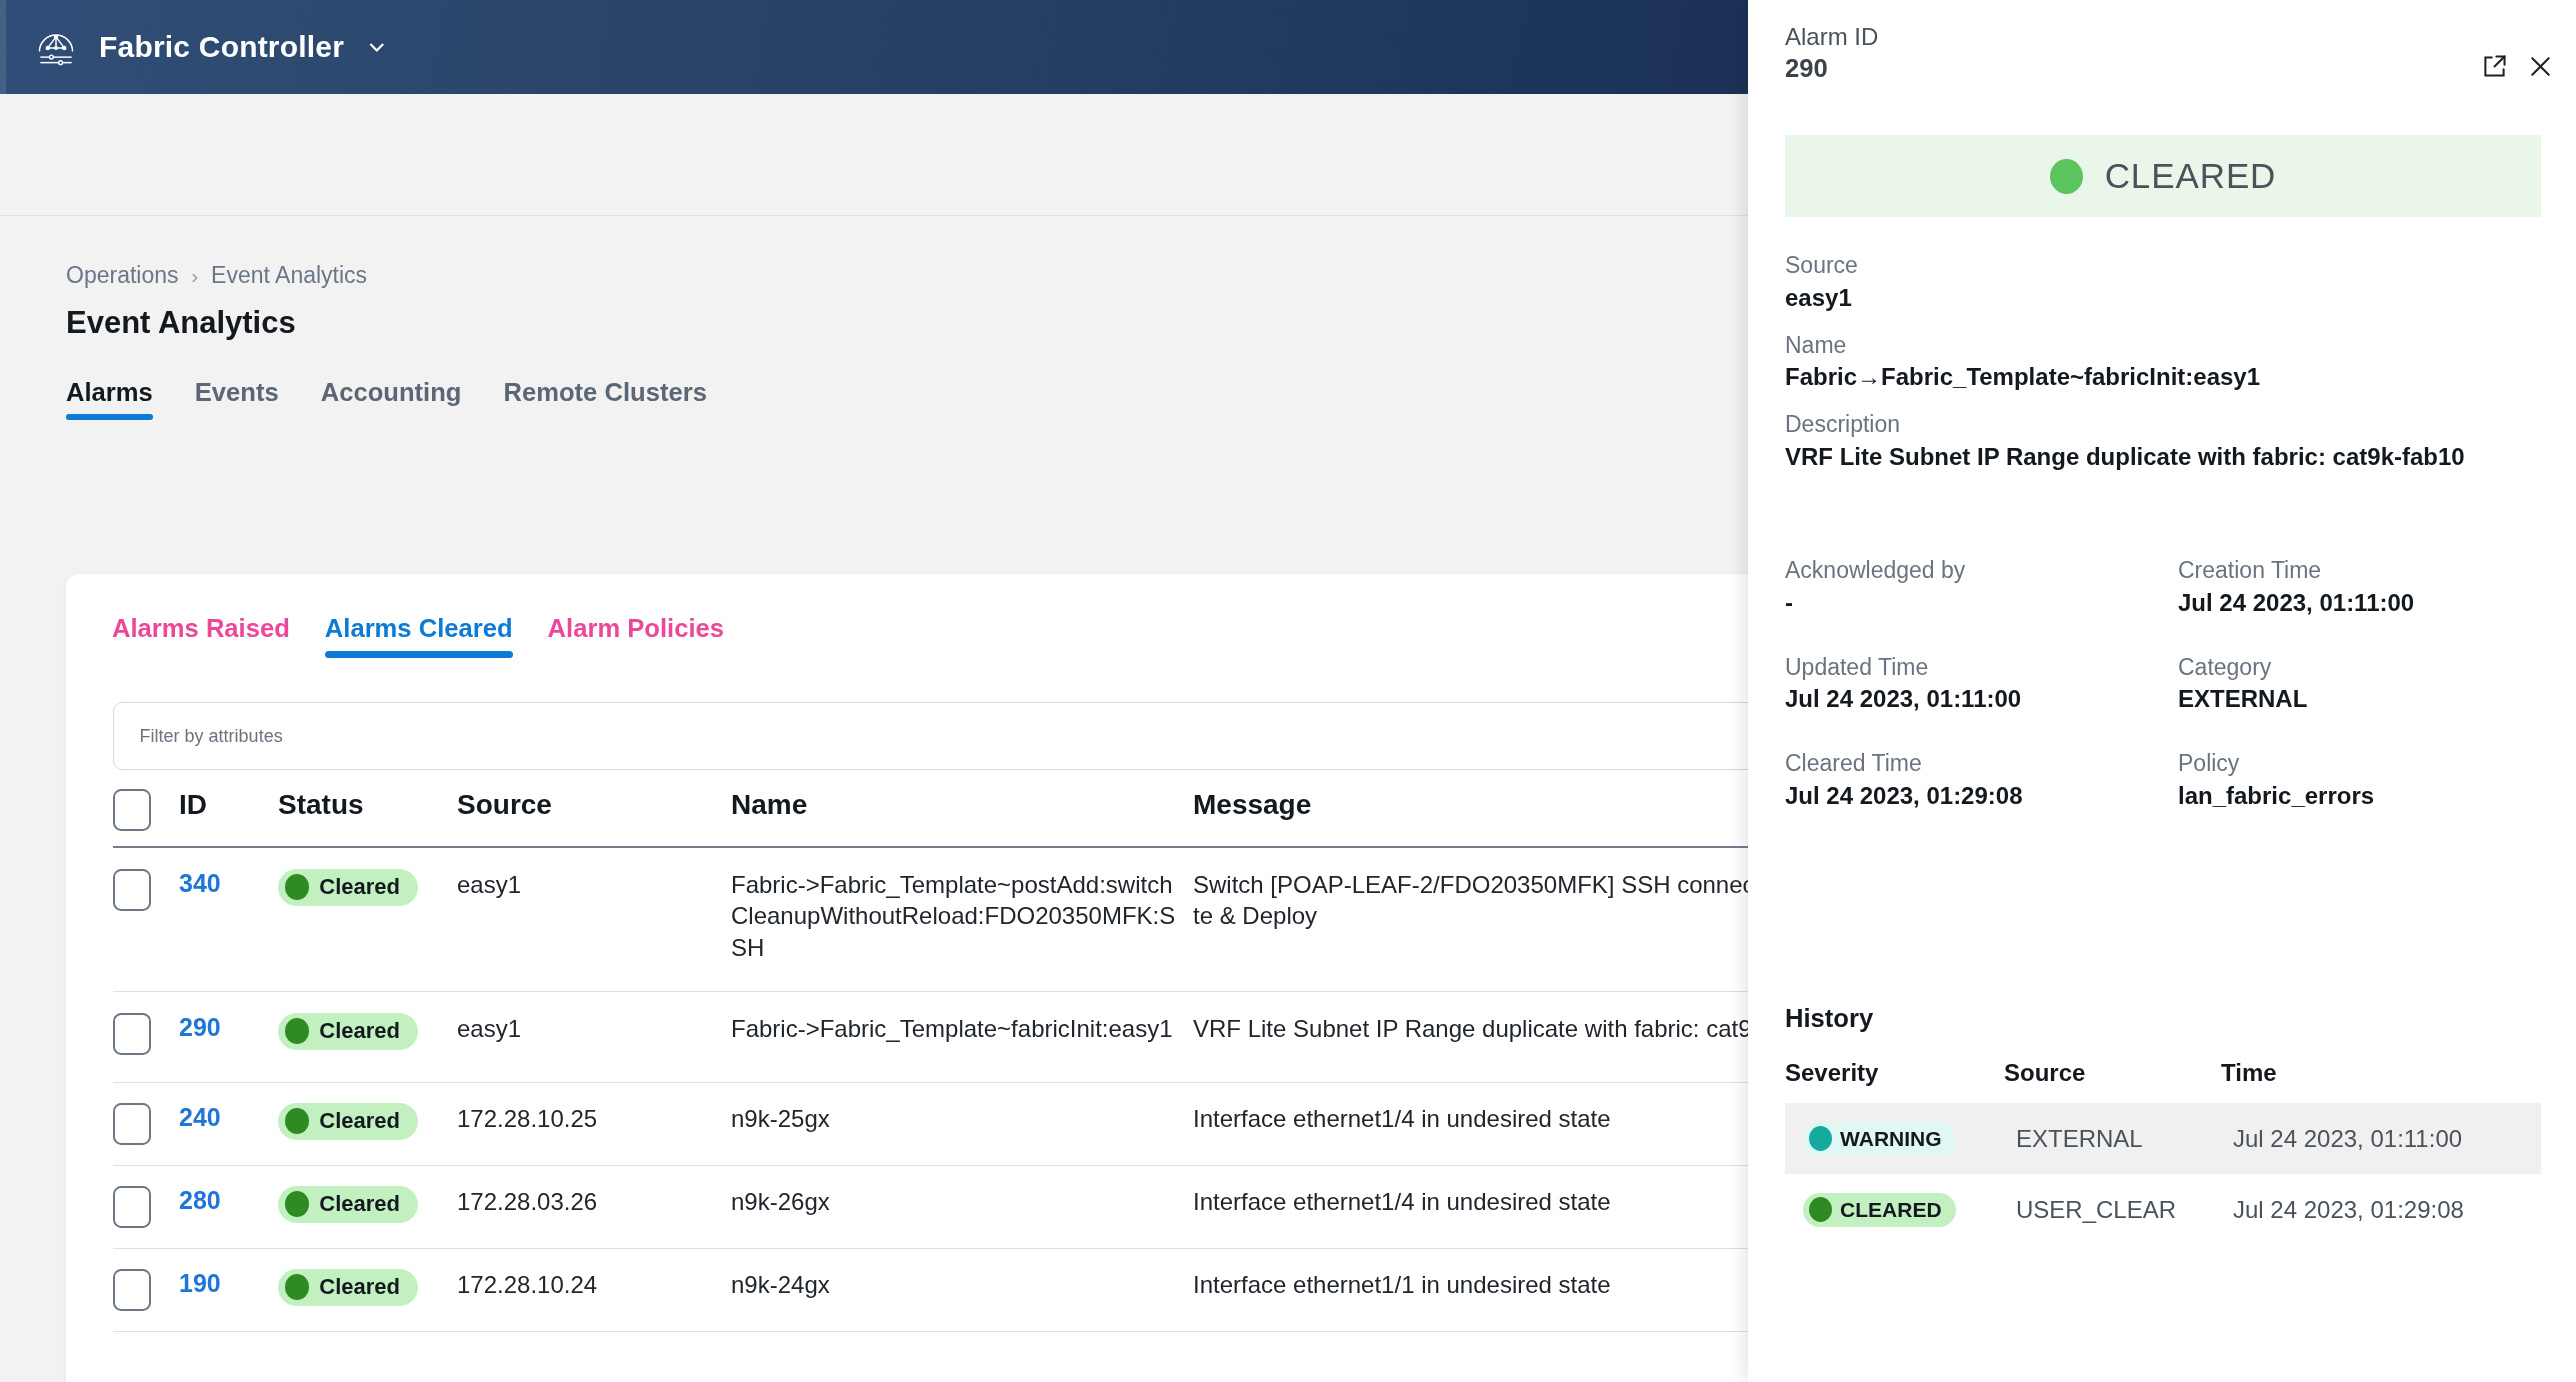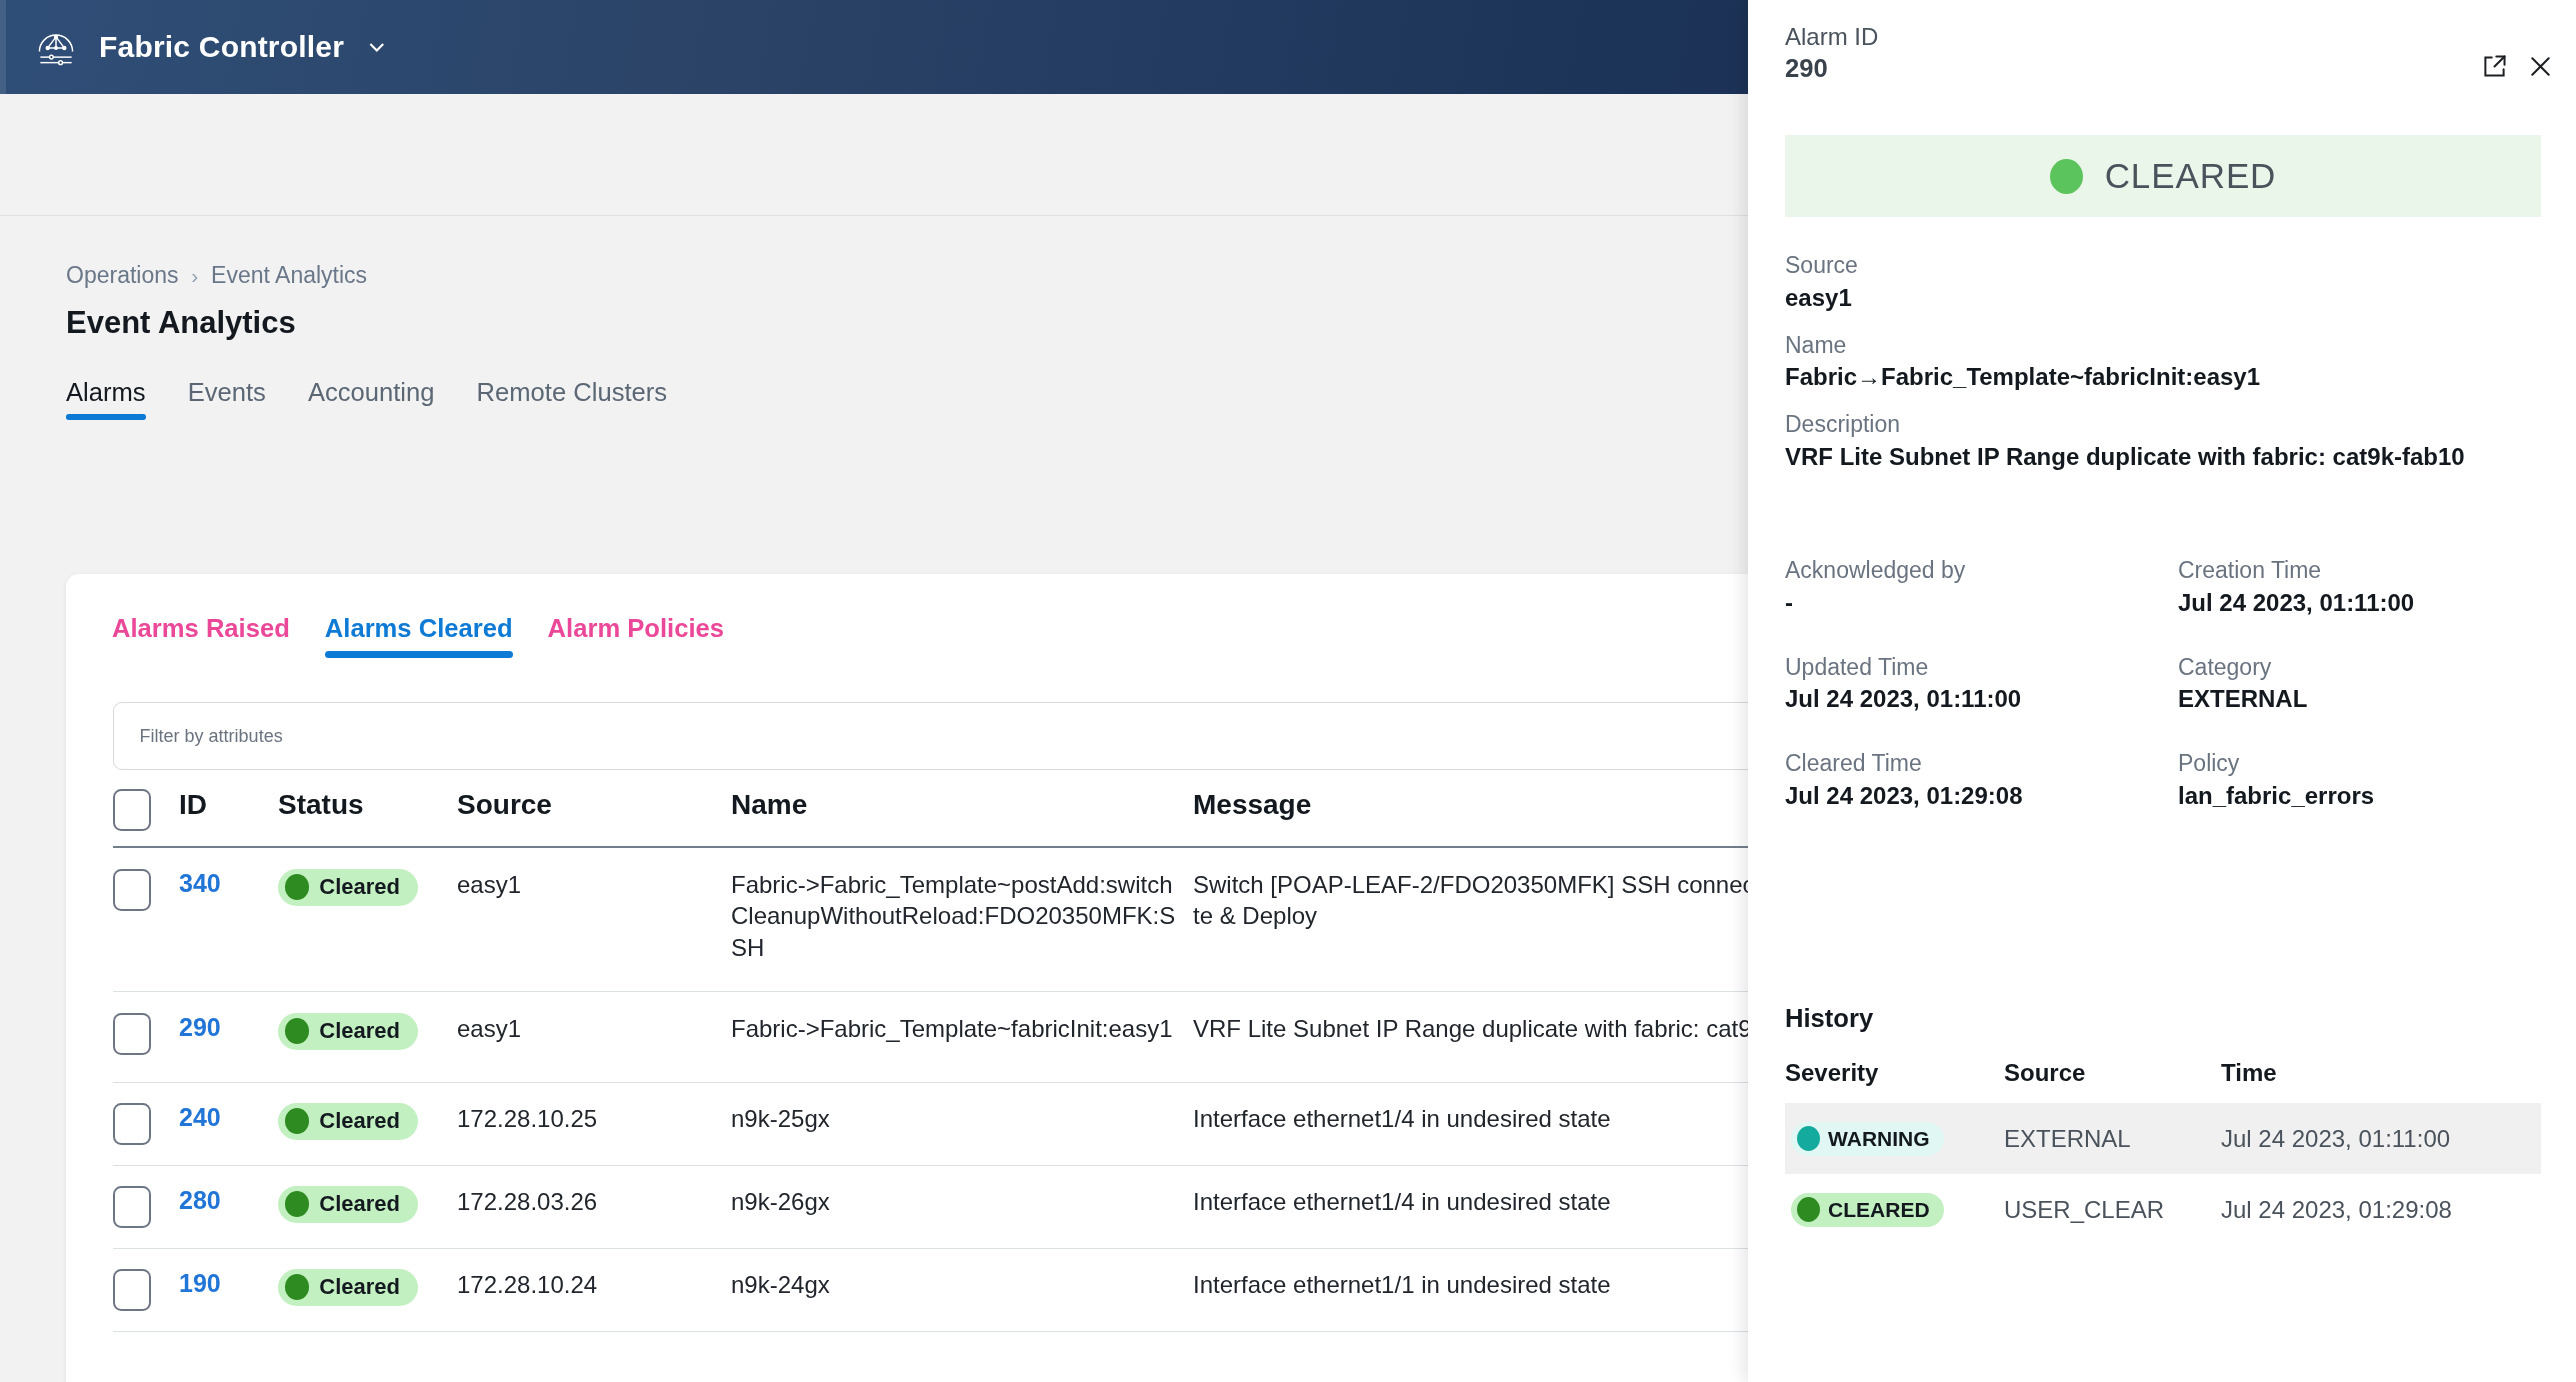--- a/index.html
+++ b/index.html
@@ -49,21 +49,21 @@
   .page-title {
     position: absolute; left: 66px; top: 87px;
     font-size: 31px; font-weight: bold; color: #13191f; white-space: nowrap;
   }
 
   .main-tabs {
     position: absolute; left: 66px; top: 160px;
     display: flex; align-items: flex-end; gap: 42px;
   }
   .main-tab {
-    font-size: 25.6px; font-weight: normal; color: #5b6775;
+    font-size: 25.6px; font-weight: bold; color: #5b6775;
     padding-bottom: 12.8px; white-space: nowrap; position: relative;
   }
   .main-tab.active { color: #13191f; }
   .main-tab.active::after {
     content: ""; position: absolute; left: 0; right: 0; bottom: 0;
     height: 5.5px; background: #0d7bd6; border-radius: 2.7px;
   }
 
   
   .card {
@@ -174,21 +174,21 @@
     display: grid; grid-template-columns: 393px 363px; row-gap: 37px;
   }
 
   .history-title {
     position: absolute; left: 37px; top: 1004px;
     font-size: 25.6px; font-weight: bold; color: #13191f;
   }
   .hist { position: absolute; left: 37px; top: 1050px; width: 756px; }
   .hrow { display: flex; align-items: center; }
   .hhead .hcell { font-size: 24px; font-weight: bold; color: #13191f; padding: 9px 0 16.4px 0; }
-  .hbody .hrow { height: 71px; }
+  .hbody .hrow { height: 71px; padding-left: 12px; }
   .hbody .hrow.alt { background: #f0f0f0; }
   .h-sev  { width: 219px; flex: 0 0 219px; padding-left: 5.5px; }
   .h-src  { width: 217px; flex: 0 0 217px; }
   .h-time { width: 292px; flex: 0 0 292px; }
   .hcell { font-size: 24px; color: #4a525c; }
   .hbadge {
     display: inline-flex; align-items: center; gap: 8.2px;
     border-radius: 18px; padding: 4.6px 14.6px 4.6px 6.4px;
   }
   .hbadge .hdot { width: 23px; height: 25px; border-radius: 50%; flex: 0 0 23px; }

